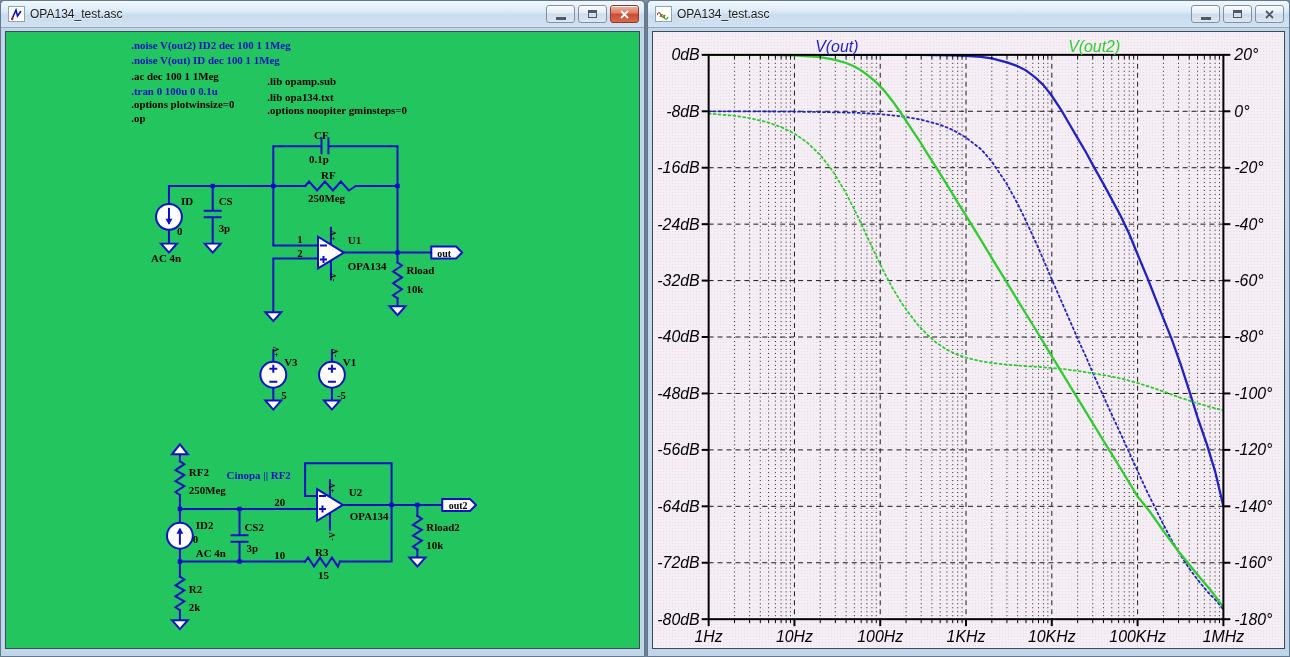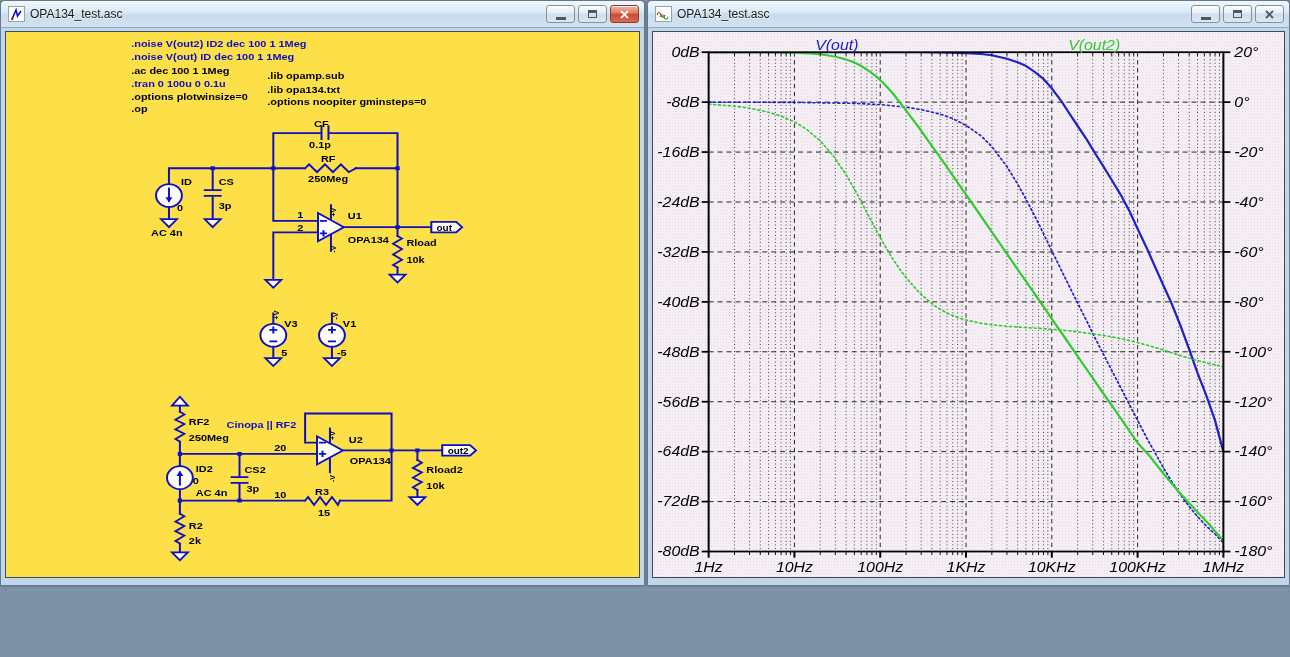--- a/index.html
+++ b/index.html
@@ -1,19 +1,19 @@
 <!DOCTYPE html>
 <html><head>
 <meta charset="utf-8">
 <style>
   * { margin:0; padding:0; box-sizing:border-box; }
   html,body { width:1290px; height:657px; overflow:hidden;
     font-family:"Liberation Sans", sans-serif; background:#7d92a6; }
 
-  .window { position:absolute; top:0; height:586px;
+  .window { position:absolute; top:0; height:657px;
     background:#c2d6ea; border:1px solid #62788e;
     border-radius:5px 5px 0 0; box-shadow:0 0 2px rgba(0,0,0,.4); }
   #schematic-window { left:0; width:645px; }
   #waveform-window  { left:647px; width:643px; }
 
   .titlebar { height:27px; display:flex; align-items:center; padding:0 5px 0 7px;
     border-radius:4px 4px 0 0;
     background:linear-gradient(#f2f8fd 0%, #dcebf8 40%, #c8dcee 55%, #d3e2f1 100%);
     border-bottom:1px solid #93a9bd; }
   .title-icon { width:17px; height:16px; margin-right:5px; background:#fff;
@@ -27,21 +27,21 @@
     box-shadow:inset 0 1px 0 #fff; }
   .glyph-min { width:10px; height:3px; background:#4a5a68; margin-top:8px; }
   .glyph-restore { width:9px; height:8px; border:1px solid #4a5a68; border-top:3px solid #4a5a68; background:transparent; }
   .wbtn.close-active { border-color:#8c3a2e;
     background:linear-gradient(#f2b3a5, #e07a61 45%, #cc4a30 50%, #d96a4e); }
   .xg { stroke:#49596a; stroke-width:1.8; }
   .close-active .xg { stroke:#fff; }
 
   .content { position:absolute; left:4px; right:4px; top:30px; bottom:7px;
     border:1px solid #3c4b59; overflow:hidden; }
-  #schematic-content { background:#fde047; }
+  #schematic-content { background:#22c55e;font-family:Liberation Serif, serif; }
   #waveform-content  { background:#f5eef5;
     background-image:radial-gradient(rgba(185,150,185,.20) 1px, transparent 1px);
     background-size:3px 3px;font-style:italic; }
   .canvas-svg { position:absolute; inset:0; width:100%; height:100%; }
 
   .wire { stroke:#0d10c2; stroke-width:2; fill:none; stroke-linecap:square; }
   .sym  { stroke:#0d10c2; stroke-width:2; fill:#fdfdfe; }
   .symf { fill:#0d10c2; stroke:none; }
 
   .axis { stroke:#000; stroke-width:2; fill:none; }

